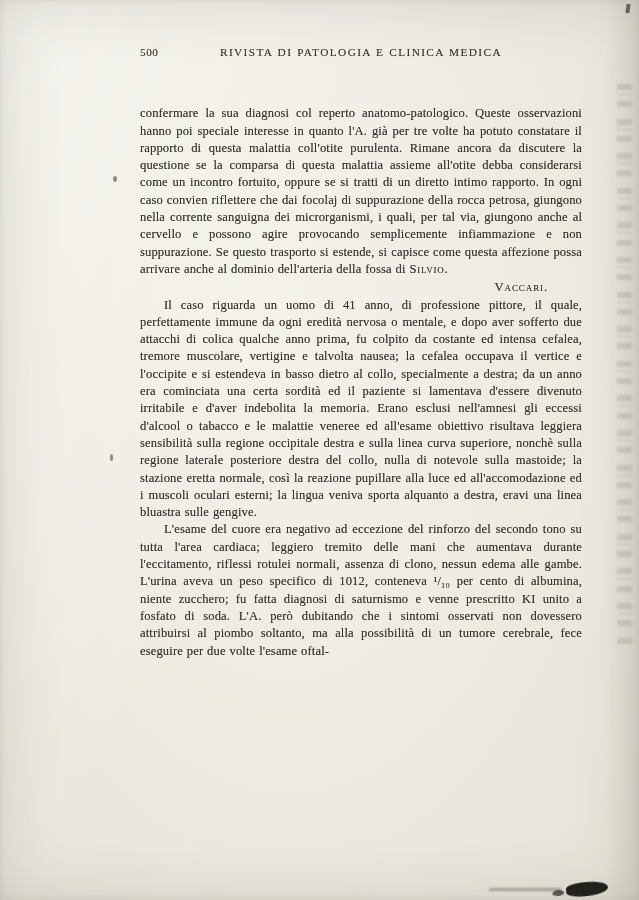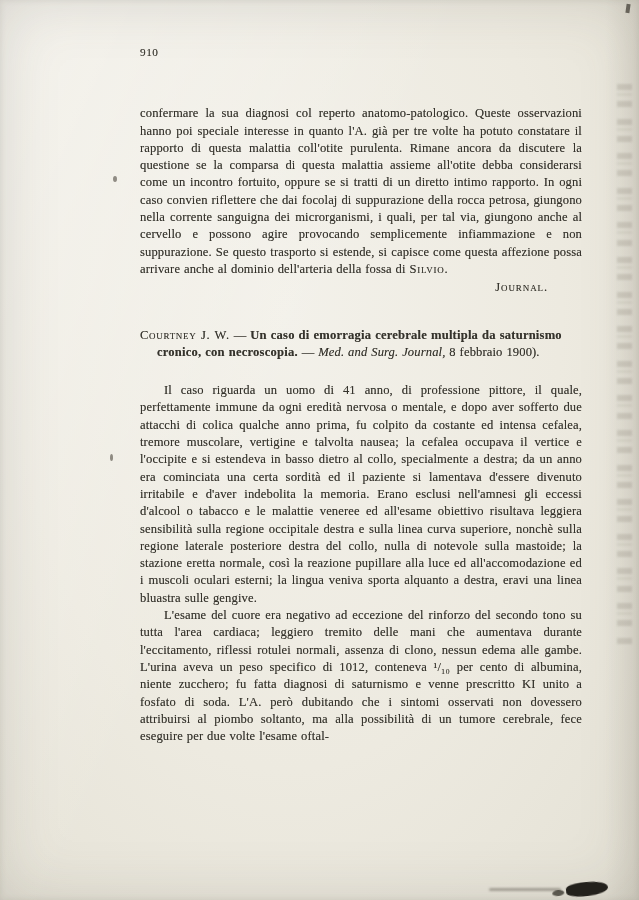--- a/index.html
+++ b/index.html
@@ -128,29 +128,29 @@
   }
 </style>
 </head>
 <body>
 
 <div class="page">
 
   <div class="text-column">
 
     <header class="running-head">
-      <span class="page-number">910</span>
+      <span class="page-number">500</span>
+      <span class="running-title">RIVISTA DI PATOLOGIA E CLINICA MEDICA</span>
       <span class="page-number"></span>
     </header>
 
     <p class="body-par no-indent"><span>confermare la sua diagnosi col reperto anatomo-patologico. Queste osservazioni hanno poi speciale interesse in quanto l'A. già per tre volte ha potuto constatare il rapporto di questa malattia coll'otite purulenta. Rimane ancora da discutere la questione se la comparsa di questa malattia assieme all'otite debba considerarsi come un incontro fortuito, oppure se si tratti di un diretto intimo rapporto. In ogni caso convien riflettere che dai focolaj di suppurazione della rocca petrosa, giungono nella corrente sanguigna dei microrganismi, i quali, per tal via, giungono anche al cervello e possono agire provocando semplicemente infiammazione e non suppurazione. Se questo trasporto si estende, si capisce come questa affezione possa arrivare anche al dominio dell'arteria della fossa di </span><span class="smallcaps">Silvio</span><span>.</span></p>
 
-    <p class="signature">Journal.</p>
+    <p class="signature">Vaccari.</p>
 
-    <p class="article-heading"><span class="smallcaps">Courtney J. W.</span><span> — </span><b>Un caso di emorragia cerebrale multipla da saturnismo cronico, con necroscopia.</b><span> — </span><i>Med. and Surg. Journal,</i><span> 8 febbraio 1900).</span></p>
 
     <p class="body-par">Il caso riguarda un uomo di 41 anno, di professione pittore, il quale, perfettamente immune da ogni eredità nervosa o mentale, e dopo aver sofferto due attacchi di colica qualche anno prima, fu colpito da costante ed intensa cefalea, tremore muscolare, vertigine e talvolta nausea; la cefalea occupava il vertice e l'occipite e si estendeva in basso dietro al collo, specialmente a destra; da un anno era cominciata una certa sordità ed il paziente si lamentava d'essere divenuto irritabile e d'aver indebolita la memoria. Erano esclusi nell'amnesi gli eccessi d'alcool o tabacco e le malattie veneree ed all'esame obiettivo risultava leggiera sensibilità sulla regione occipitale destra e sulla linea curva superiore, nonchè sulla regione laterale posteriore destra del collo, nulla di notevole sulla mastoide; la stazione eretta normale, così la reazione pupillare alla luce ed all'accomodazione ed i muscoli oculari esterni; la lingua veniva sporta alquanto a destra, eravi una linea bluastra sulle gengive.</p>
 
     <p class="body-par">L'esame del cuore era negativo ad eccezione del rinforzo del secondo tono su tutta l'area cardiaca; leggiero tremito delle mani che aumentava durante l'eccitamento, riflessi rotulei normali, assenza di clono, nessun edema alle gambe. L'urina aveva un peso specifico di 1012, conteneva ¹/₁₀ per cento di albumina, niente zucchero; fu fatta diagnosi di saturnismo e venne prescritto KI unito a fosfato di soda. L'A. però dubitando che i sintomi osservati non dovessero attribuirsi al piombo soltanto, ma alla possibilità di un tumore cerebrale, fece eseguire per due volte l'esame oftal-</p>
 
   </div>
 
   <div class="right-edge-shade"></div>
   <div class="bleed-column"></div>
   <div class="top-right-mark"></div>

